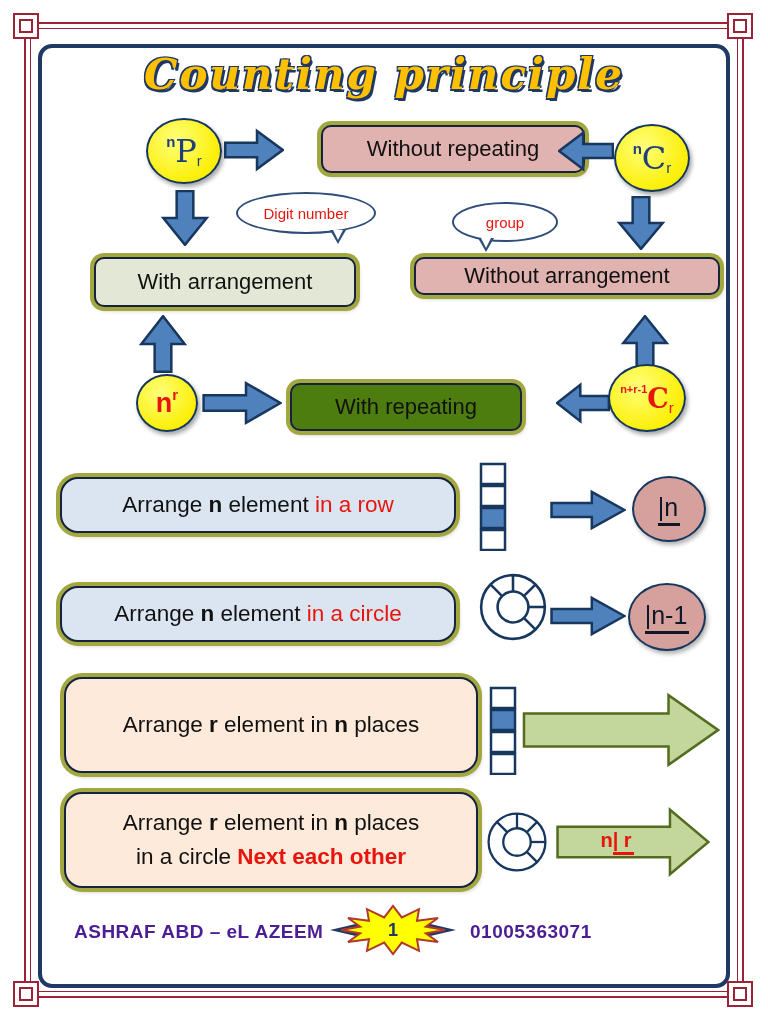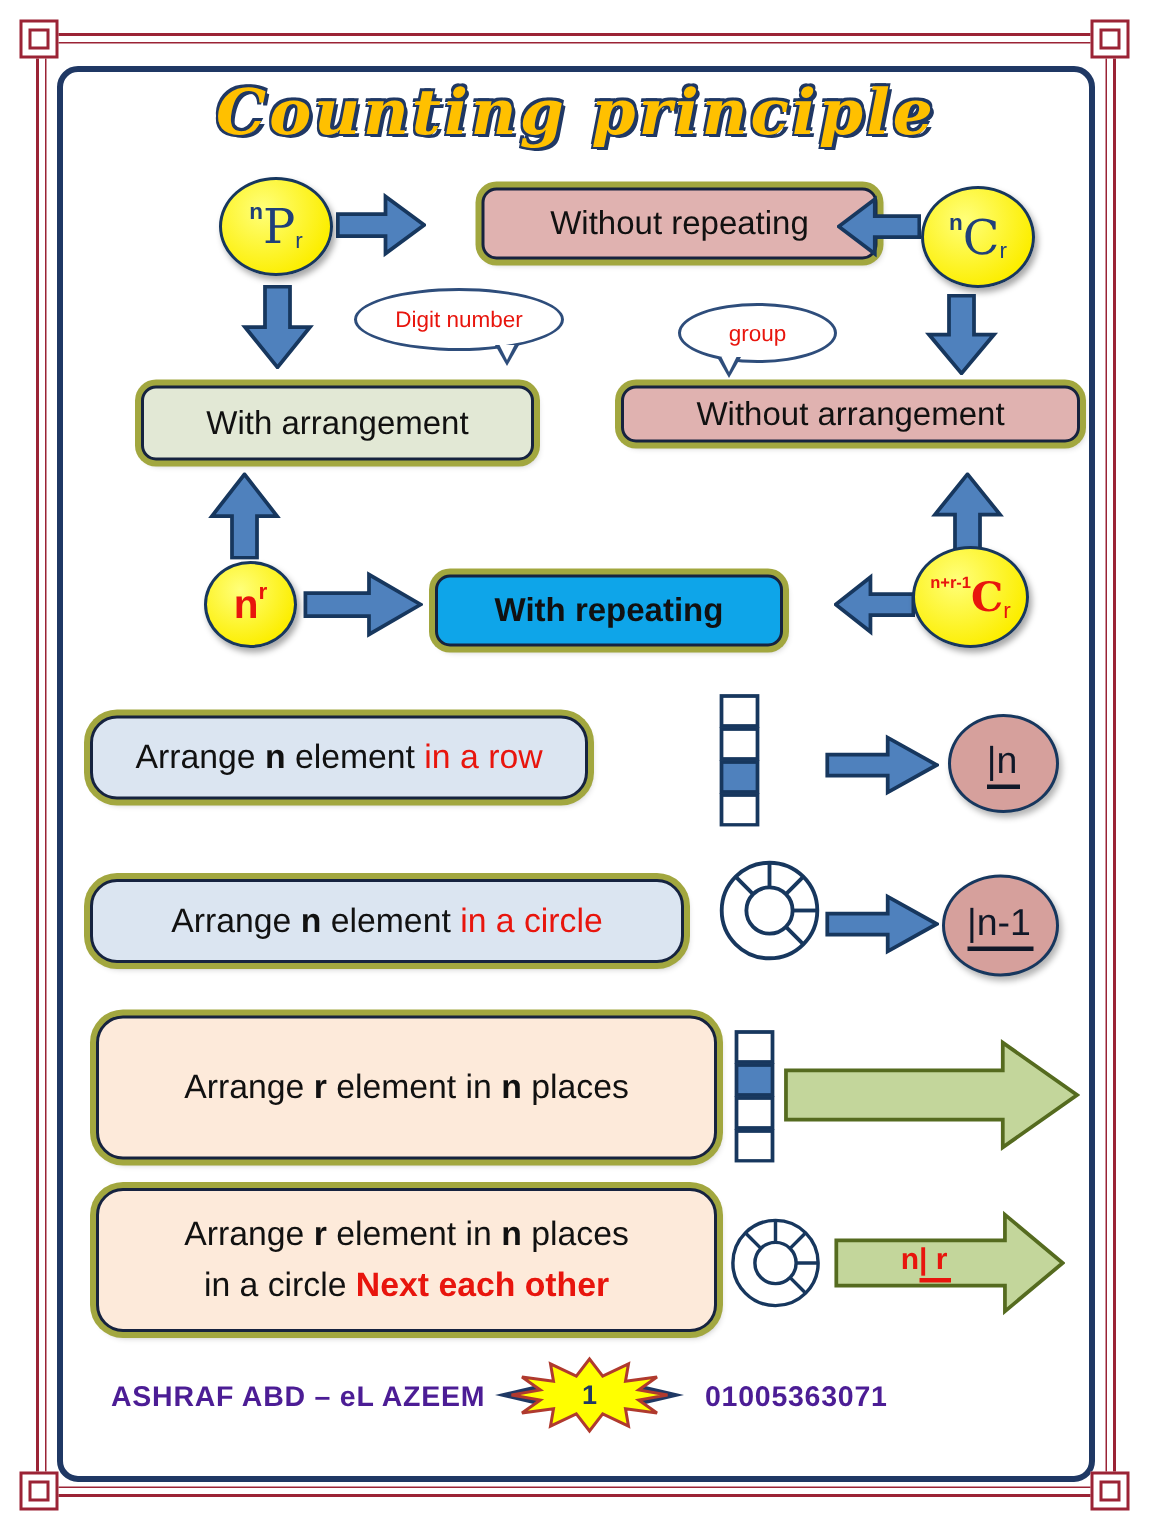--- a/index.html
+++ b/index.html
@@ -28,21 +28,21 @@
   }
 
   
   .fbox {
     display:flex; align-items:center; justify-content:center; text-align:center;
     border:2.5px solid #16233f; border-radius:10px; font-size:22px;
     box-shadow:0 0 0 4px #a2a73f, 2px 3px 5px rgba(0,0,0,.3);
   }
   .bg-pink   { background:#e0b2b0;margin-left:34px; }
   .bg-grngry { background:#e2e8d5; }
-  .bg-green  { background:#0ea5e9;font-weight:bold; }
+  .bg-green  { background:#4d7c0f; }
   .rulebox {
     display:flex; flex-direction:column; align-items:center; justify-content:center; text-align:center;
     border:2.5px solid #16233f; border-radius:18px; font-size:22.5px; line-height:1.5;
     box-shadow:0 0 0 4px #a2a73f, 2px 3px 5px rgba(0,0,0,.3);
   }
   .bg-blue  { background:#dbe5f1; }
   .bg-peach { background:#fdeada; }
 
   .seg-b  { font-weight:bold; }
   .seg-r  { color:#e8150d; }
@@ -200,21 +200,21 @@
       <polygon points="98,20 45,20 45,4 2,30 45,56 45,40 98,40" fill="#4f81bd" stroke="#17375e" stroke-width="2.5" vector-effect="non-scaling-stroke"></polygon>
     </svg>
 </div>
 
 <div class="abs ycircle math-red" style="left:608px; top:364px; width:78px; height:68px;text-align:center;">
   <span class="msup-sm">n+r-1</span>
     <span class="mletter-sm">C</span>
     <span class="msub">r</span>
 </div>
 
-<div class="abs rulebox bg-blue" style="left:60px; top:477px; width:332px; height:56px;">
+<div class="abs rulebox bg-blue" style="left:60px; top:477px; width:396px; height:56px;">
   <span><span>Arrange </span><span class="seg-b">n</span><span> element </span><span class="seg-r">in a row</span></span>
 </div>
 
 <div class="abs" style="left:477px; top:461px; width:32px; height:90px;">
   <svg class="arrow-svg" viewBox="0 0 32 90">
     <rect x="4" y="3" width="24" height="20" fill="#ffffff" stroke="#17375e" stroke-width="2.5"></rect>
     <rect x="4" y="25" width="24" height="20" fill="#ffffff" stroke="#17375e" stroke-width="2.5"></rect>
     <rect x="4" y="47" width="24" height="20" fill="#4f81bd" stroke="#17375e" stroke-width="2.5"></rect>
     <rect x="4" y="69" width="24" height="20" fill="#ffffff" stroke="#17375e" stroke-width="2.5"></rect>
   </svg>

